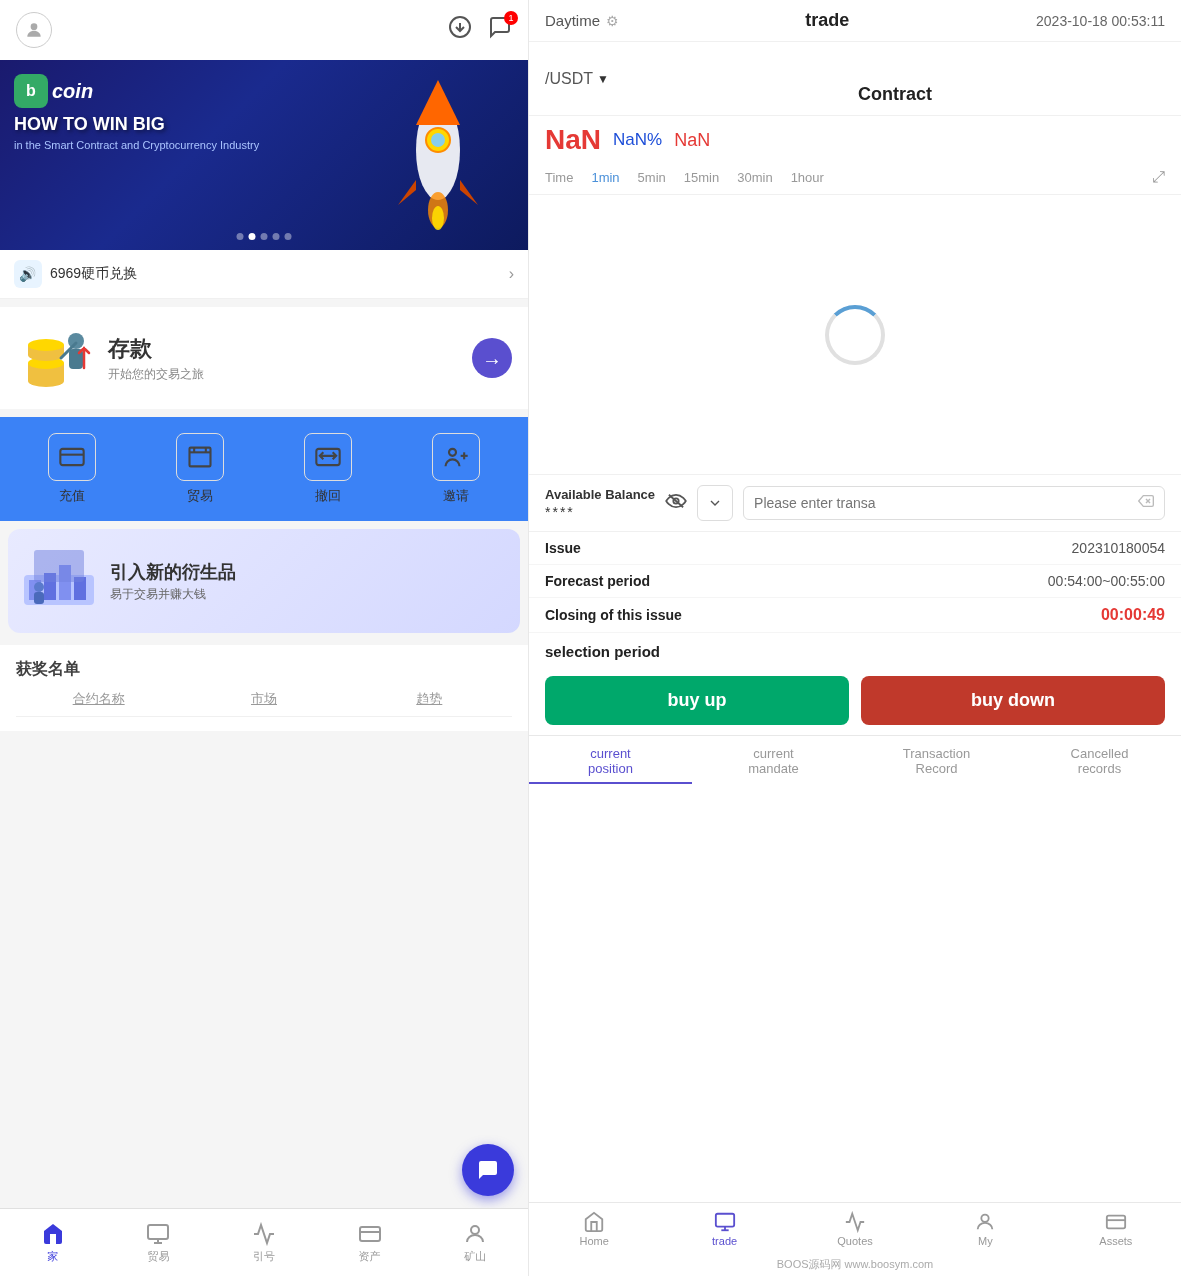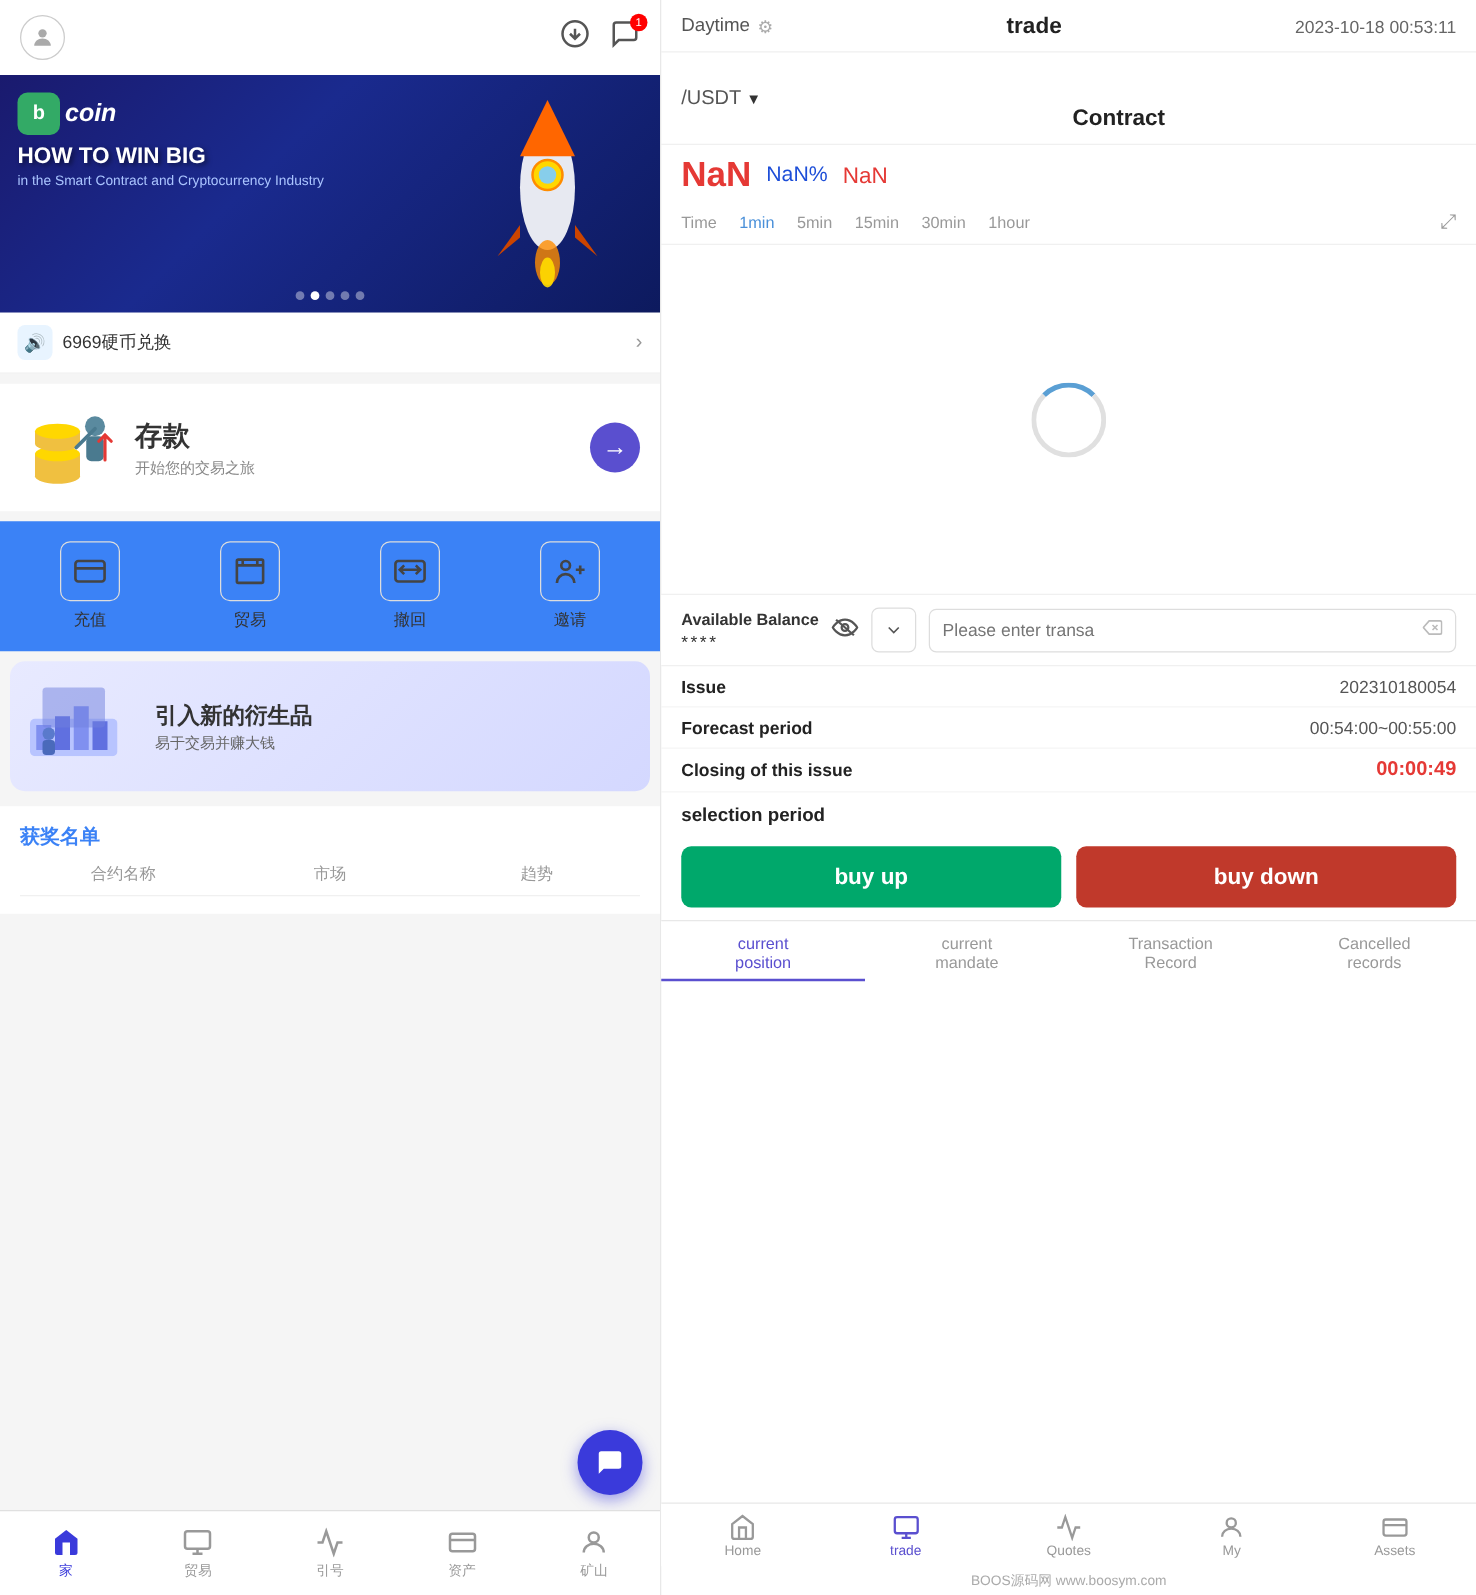--- a/index.html
+++ b/index.html
@@ -243,21 +243,21 @@
     }
 
     
     .derivatives-banner {
       background: linear-gradient(135deg, #e8eaff 0%, #d4d8ff 100%);
       margin: 8px;
       border-radius: 12px;
       padding: 16px;
       display: flex;
       align-items: center;
-      gap: 30px;
+      gap: 16px;
     }
     .deriv-illustration {
       font-size: 50px;
     }
     .deriv-text h3 {
       font-size: 18px;
       font-weight: bold;
       color: #333;
     }
     .deriv-text p {
@@ -268,34 +268,35 @@
 
     
     .winners-section {
       background: #fff;
       padding: 14px 16px;
       margin-top: 4px;
     }
     .winners-title {
       font-size: 16px;
       font-weight: bold;
-      color: #3b82f6;
+      color: #404040;
       margin-bottom: 10px;
     }
     .winners-header {
       display: flex;
       justify-content: space-between;
       color: #999;
       font-size: 13px;
       padding-bottom: 8px;
       border-bottom: 1px solid #f0f0f0;
     }
     .winners-header span {
       flex: 1;
       text-align: center;
+      text-decoration: underline;
     }
 
     
     .chat-fab {
       position: absolute;
       bottom: 80px;
       right: 14px;
       width: 52px;
       height: 52px;
       background: #3a3adb;

